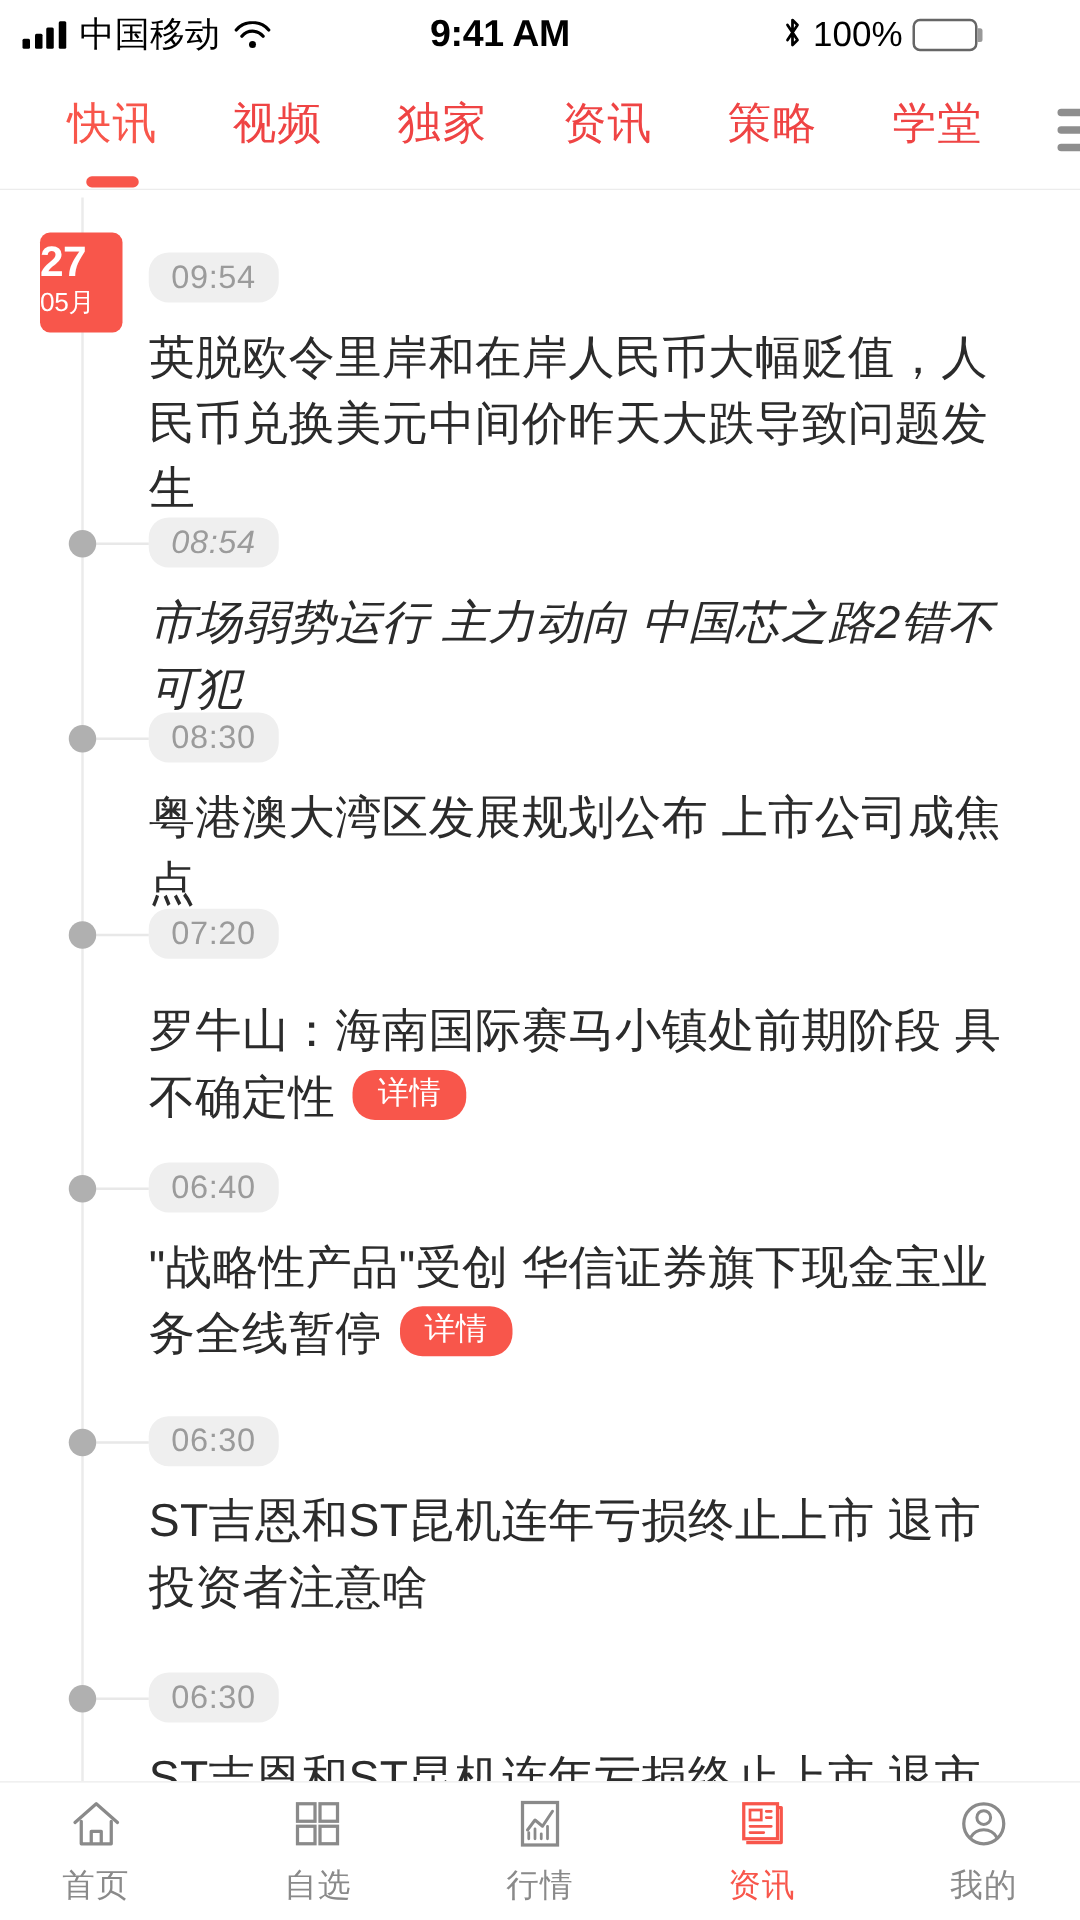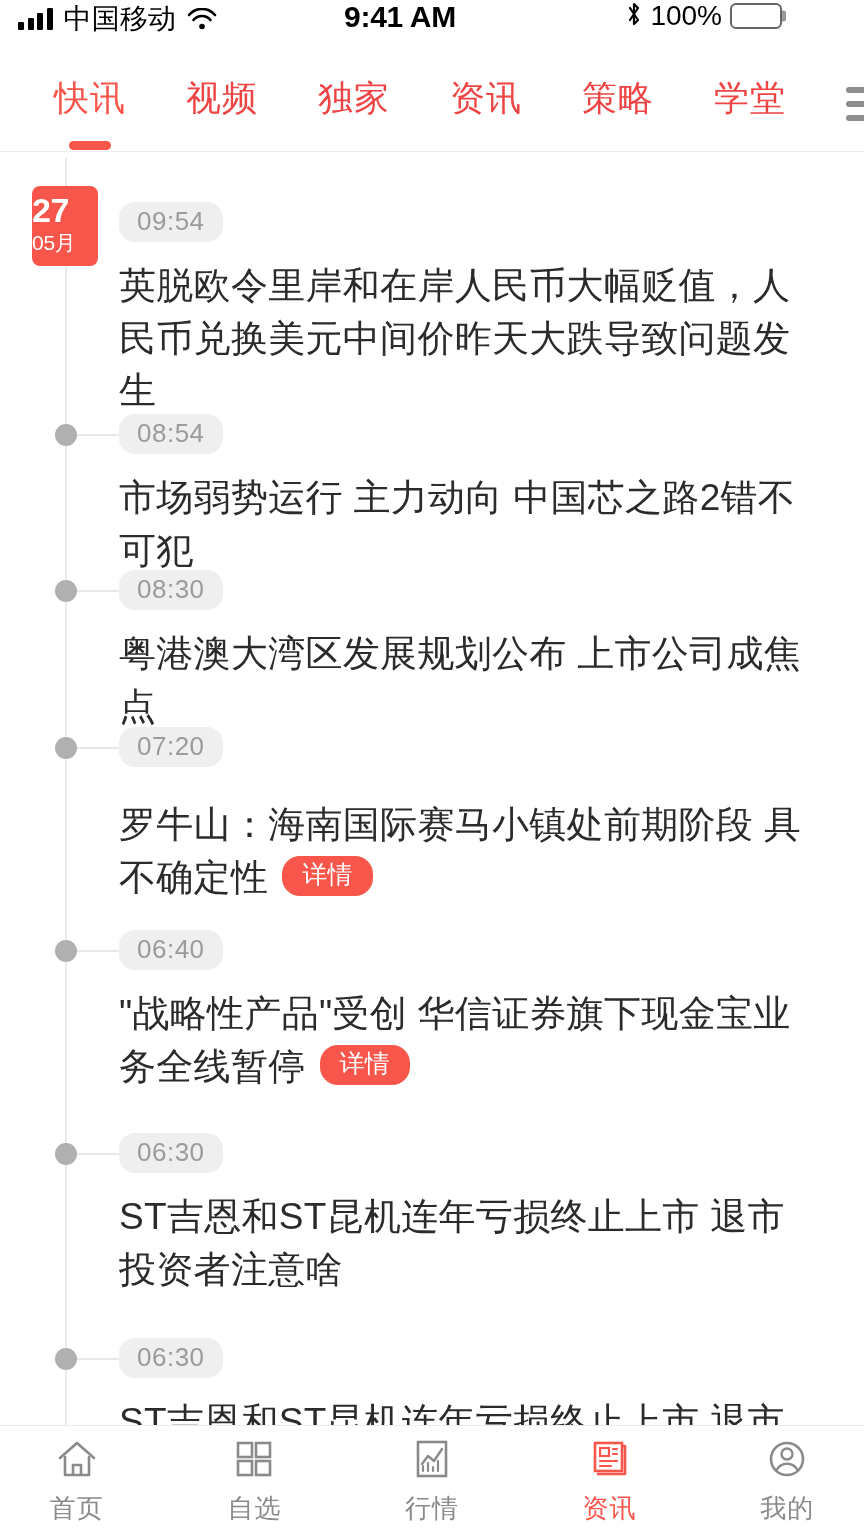--- a/index.html
+++ b/index.html
@@ -7,21 +7,21 @@
     width:864px; height:1536px;
     background:#ffffff;
     font-family:"Liberation Sans","DejaVu Sans",sans-serif;
     overflow:hidden;
   }
   #app { position:relative; width:864px; height:1536px; background:#fff; }
 
   
   .statusbar {
     position:absolute; top:0; left:0; width:800px; height:56px;
-    display:flex; align-items:flex-start; padding:0 18px;
+    display:flex; align-items:center; padding:16px 18px;
     background:#fff; color:#000;
   }
   .sb-left { display:flex; align-items:center; gap:11px; flex:1; }
   .sb-center { flex:0 0 auto; font-size:30px; font-weight:600; letter-spacing:-0.3px; }
   .sb-right { display:flex; align-items:center; justify-content:flex-end; gap:8px; flex:1; }
   .signal { display:flex; align-items:flex-end; gap:3.5px; height:22px; }
   .signal i { display:block; width:6px; background:#000; border-radius:1.2px; }
   .signal i:nth-child(1){ height:8px; }
   .signal i:nth-child(2){ height:12px; }
   .signal i:nth-child(3){ height:17px; }
@@ -184,21 +184,21 @@
   <div class="feed">
     <div class="timeline-line"></div>
     <div id="feed-list">
         <div class="item" style="position: absolute; top: 50px; left: 0px; width: 864px;">
           <div class="date-badge" style="top: -16px;">
             <span class="d">27</span>
             <span class="m">05月</span>
           </div>
           <div style="margin-left: 119px; margin-right: 24px;"><span class="time-pill">09:54</span><div class="headline" style="margin-top: 18px;"><span>英脱欧令里岸和在岸人民币大幅贬值，人民币兑换美元中间价昨天大跌导致问题发生</span></div></div>
         </div>
-        <div class="item" style="position: absolute; top: 262px; left: 0px; width: 864px;">
+        <div class="item" style="position: absolute; top: 262px; left: 0px; width: 864px; font-style: italic;">
           <div class="dot" style="top: 10px;"></div>
           <div class="connector" style="top: 20px;"></div>
           <div style="margin-left: 119px; margin-right: 24px;"><span class="time-pill">08:54</span><div class="headline" style="margin-top: 18px;"><span>市场弱势运行 主力动向 中国芯之路2错不可犯</span></div></div>
         </div>
         <div class="item" style="position: absolute; top: 418px; left: 0px; width: 864px;">
           <div class="dot" style="top: 10px;"></div>
           <div class="connector" style="top: 20px;"></div>
           <div style="margin-left: 119px; margin-right: 24px;"><span class="time-pill">08:30</span><div class="headline" style="margin-top: 18px;"><span>粤港澳大湾区发展规划公布 上市公司成焦点</span></div></div>
         </div>
         <div class="item" style="position: absolute; top: 575px; left: 0px; width: 864px;">

